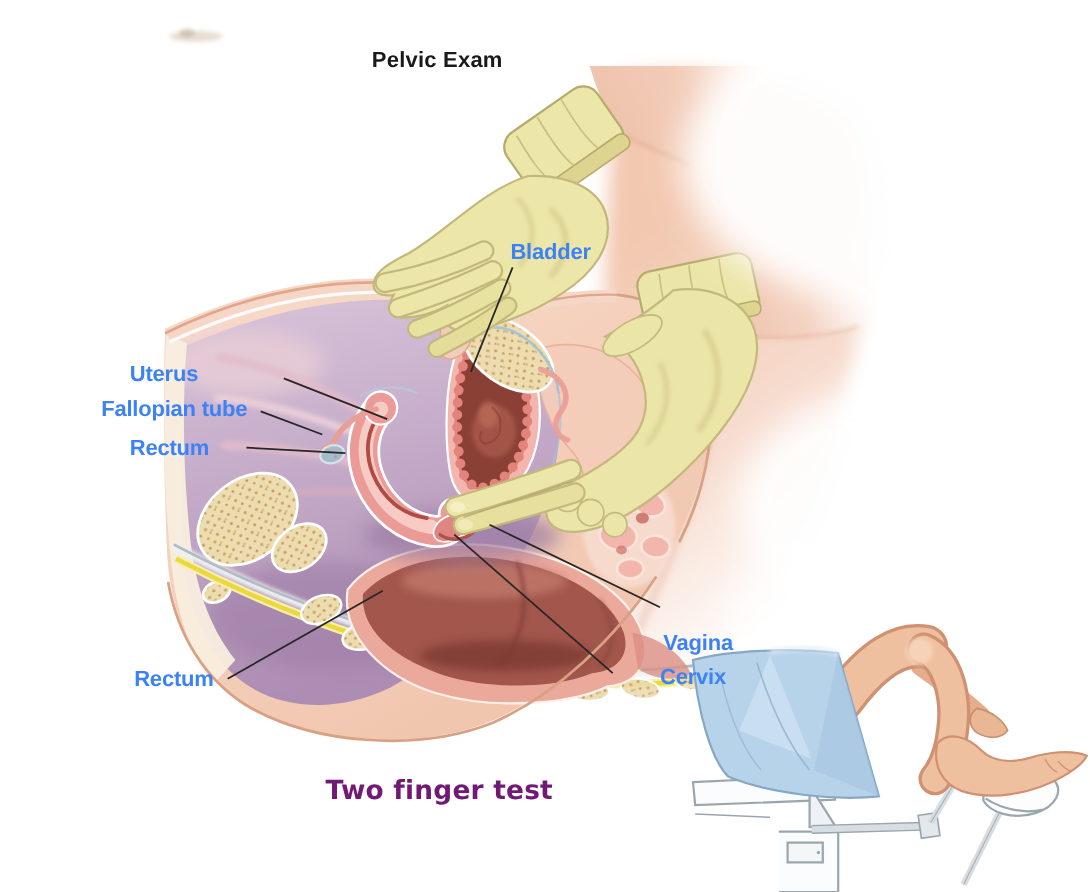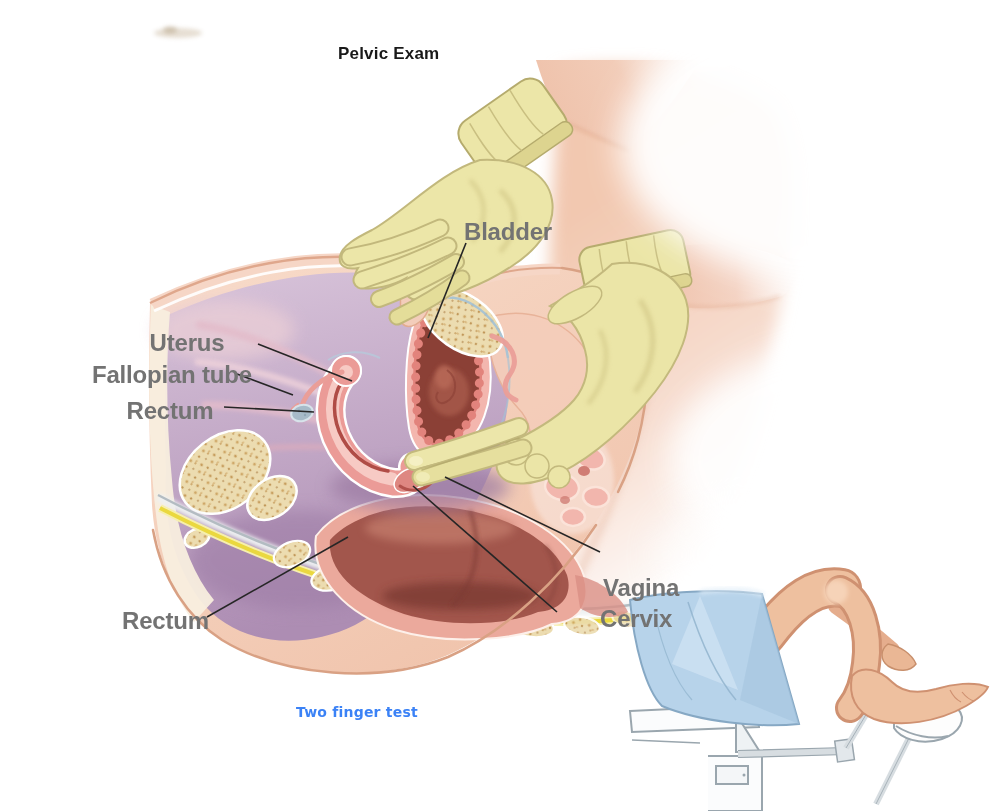--- a/index.html
+++ b/index.html
@@ -1,23 +1,23 @@
 <!DOCTYPE html>
 <html><head>
 <meta charset="utf-8">
 <style>
   html,body{margin:0;padding:0;background:#fff;}
   .stage{position:relative;width:991px;height:811px;background:#ffffff;overflow:hidden;
          font-family:"Liberation Sans",sans-serif;}
   .stage svg{position:absolute;left:0;top:0;}
-  .lbl{position:absolute;font-size:24px;font-weight:700;color:#737373;white-space:nowrap;
+  .lbl{position:absolute;font-size:20px;font-weight:700;color:#3b82f6;white-space:nowrap;
        letter-spacing:-0.2px;}
-  .lbl.r{text-align:center;}
-  .title{position:absolute;font-size:17px;font-weight:700;color:#191919;letter-spacing:.2px;}
-  .caption{position:absolute;font-size:14px;font-weight:600;color:#3b82f6;
+  .lbl.r{text-align:left;}
+  .title{position:absolute;font-size:20px;font-weight:700;color:#191919;letter-spacing:.2px;}
+  .caption{position:absolute;font-size:24px;font-weight:600;color:#701a75;
            font-family:"DejaVu Sans","Liberation Sans",sans-serif;letter-spacing:.2px;}
 </style>
 </head>
 <body>
 
 <div class="stage">
 
 <svg width="991" height="811" viewBox="0 0 991 811">
   <defs>
     <filter id="b2" x="-60%" y="-60%" width="220%" height="220%">

